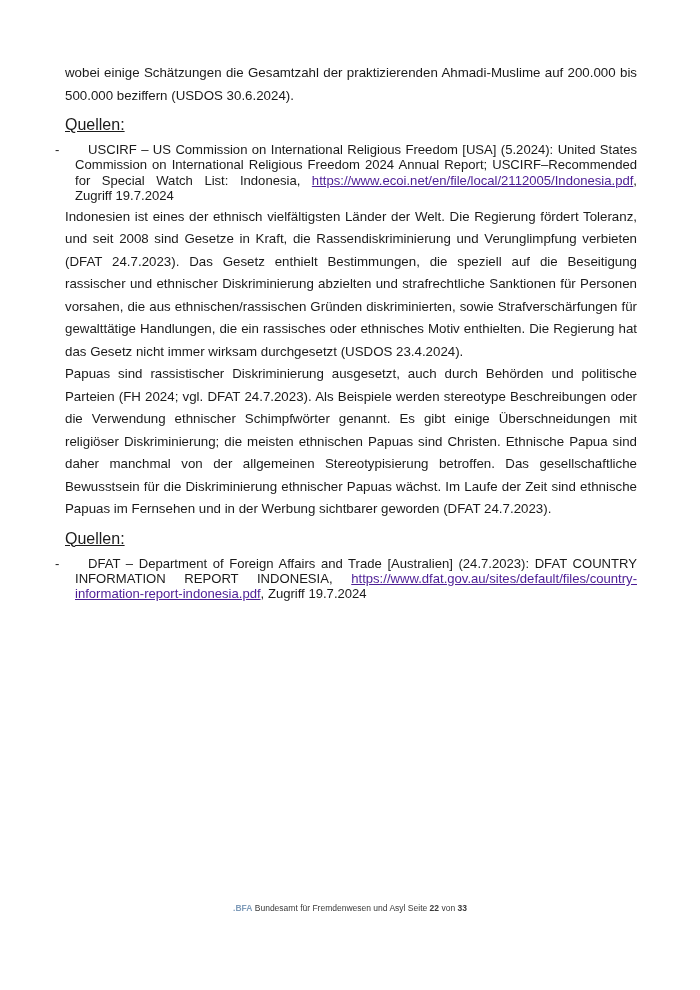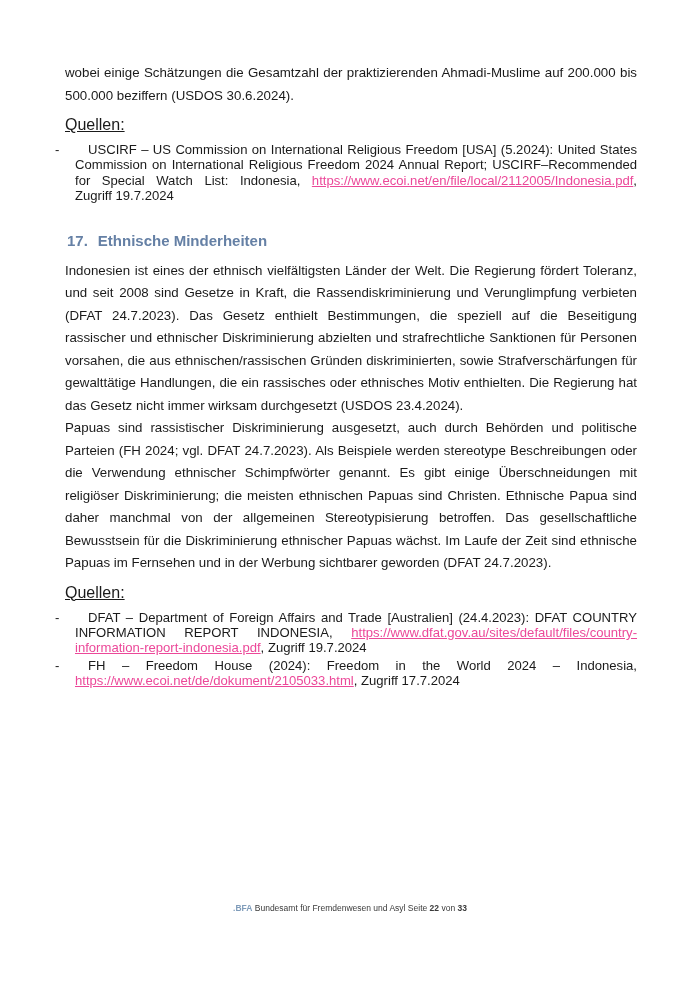--- a/index.html
+++ b/index.html
@@ -49,21 +49,21 @@
   .source-item {
     padding-left: 10px;
     text-indent: -10px;
     margin-bottom: 2px;
   }
   .bullet {
     display: inline-block;
     width: 23px;
   }
   .link {
-    color: #ec4899;
+    color: #4c1d95;
     text-decoration: underline;
     cursor: pointer;
   }
   .section-heading {
     margin: 27px 0 10px 2px;
     font-size: 15px;
     line-height: 19px;
     font-weight: bold;
     color: #6580a5;
   }
@@ -98,30 +98,28 @@
   <div class="content">
 
     <p class="body-para intro-para">wobei einige Schätzungen die Gesamtzahl der praktizierenden Ahmadi-Muslime auf 200.000 bis 500.000 beziffern (USDOS 30.6.2024).</p>
 
     <p class="quellen-label"><span>Quellen:</span></p>
 
     <div class="source-list">
         <div class="source-item"><span class="bullet">-</span><span>USCIRF – US Commission on International Religious Freedom [USA] (5.2024): United States Commission on International Religious Freedom 2024 Annual Report; USCIRF–Recommended for Special Watch List: Indonesia, </span><a class="link">https://www.ecoi.net/en/file/local/2112005/Indonesia.pdf</a><span>, Zugriff 19.7.2024</span></div>
       </div>
 
-    <h2 class="section-heading"><span class="sec-num">17.</span><span class="sec-title">Ethnische Minderheiten</span></h2>
 
     <p class="body-para">Indonesien ist eines der ethnisch vielfältigsten Länder der Welt. Die Regierung fördert Toleranz, und seit 2008 sind Gesetze in Kraft, die Rassendiskriminierung und Verunglimpfung verbieten (DFAT 24.7.2023). Das Gesetz enthielt Bestimmungen, die speziell auf die Beseitigung rassischer und ethnischer Diskriminierung abzielten und strafrechtliche Sanktionen für Personen vorsahen, die aus ethnischen/rassischen Gründen diskriminierten, sowie Strafverschärfungen für gewalttätige Handlungen, die ein rassisches oder ethnisches Motiv enthielten. Die Regierung hat das Gesetz nicht immer wirksam durchgesetzt (USDOS 23.4.2024).</p>
 
 
     <p class="body-para">Papuas sind rassistischer Diskriminierung ausgesetzt, auch durch Behörden und politische Parteien (FH 2024; vgl. DFAT 24.7.2023). Als Beispiele werden stereotype Beschreibungen oder die Verwendung ethnischer Schimpfwörter genannt. Es gibt einige Überschneidungen mit religiöser Diskriminierung; die meisten ethnischen Papuas sind Christen. Ethnische Papua sind daher manchmal von der allgemeinen Stereotypisierung betroffen. Das gesellschaftliche Bewusstsein für die Diskriminierung ethnischer Papuas wächst. Im Laufe der Zeit sind ethnische Papuas im Fernsehen und in der Werbung sichtbarer geworden (DFAT 24.7.2023).</p>
 
     <p class="quellen-label"><span>Quellen:</span></p>
 
     <div class="source-list">
-        <div class="source-item"><span class="bullet">-</span><span>DFAT – Department of Foreign Affairs and Trade [Australien] (24.4.2023): DFAT COUNTRY INFORMATION REPORT INDONESIA, </span><a class="link">https://www.dfat.gov.au/sites/default/files/country-information-report-indonesia.pdf</a><span>, Zugriff 19.7.2024</span></div>
-        <div class="source-item"><span class="bullet">-</span><span>FH – Freedom House (2024): Freedom in the World 2024 – Indonesia, </span><a class="link">https://www.ecoi.net/de/dokument/2105033.html</a><span>, Zugriff 17.7.2024</span></div>
+        <div class="source-item"><span class="bullet">-</span><span>DFAT – Department of Foreign Affairs and Trade [Australien] (24.7.2023): DFAT COUNTRY INFORMATION REPORT INDONESIA, </span><a class="link">https://www.dfat.gov.au/sites/default/files/country-information-report-indonesia.pdf</a><span>, Zugriff 19.7.2024</span></div>
       </div>
 
   </div>
 
   <div class="page-footer"><span class="f-logo">.BFA</span><span class="f-normal"> Bundesamt für Fremdenwesen und Asyl Seite </span><span class="f-bold">22</span><span class="f-normal"> von </span><span class="f-bold">33</span></div>
 </div>
 
 </body></html>

